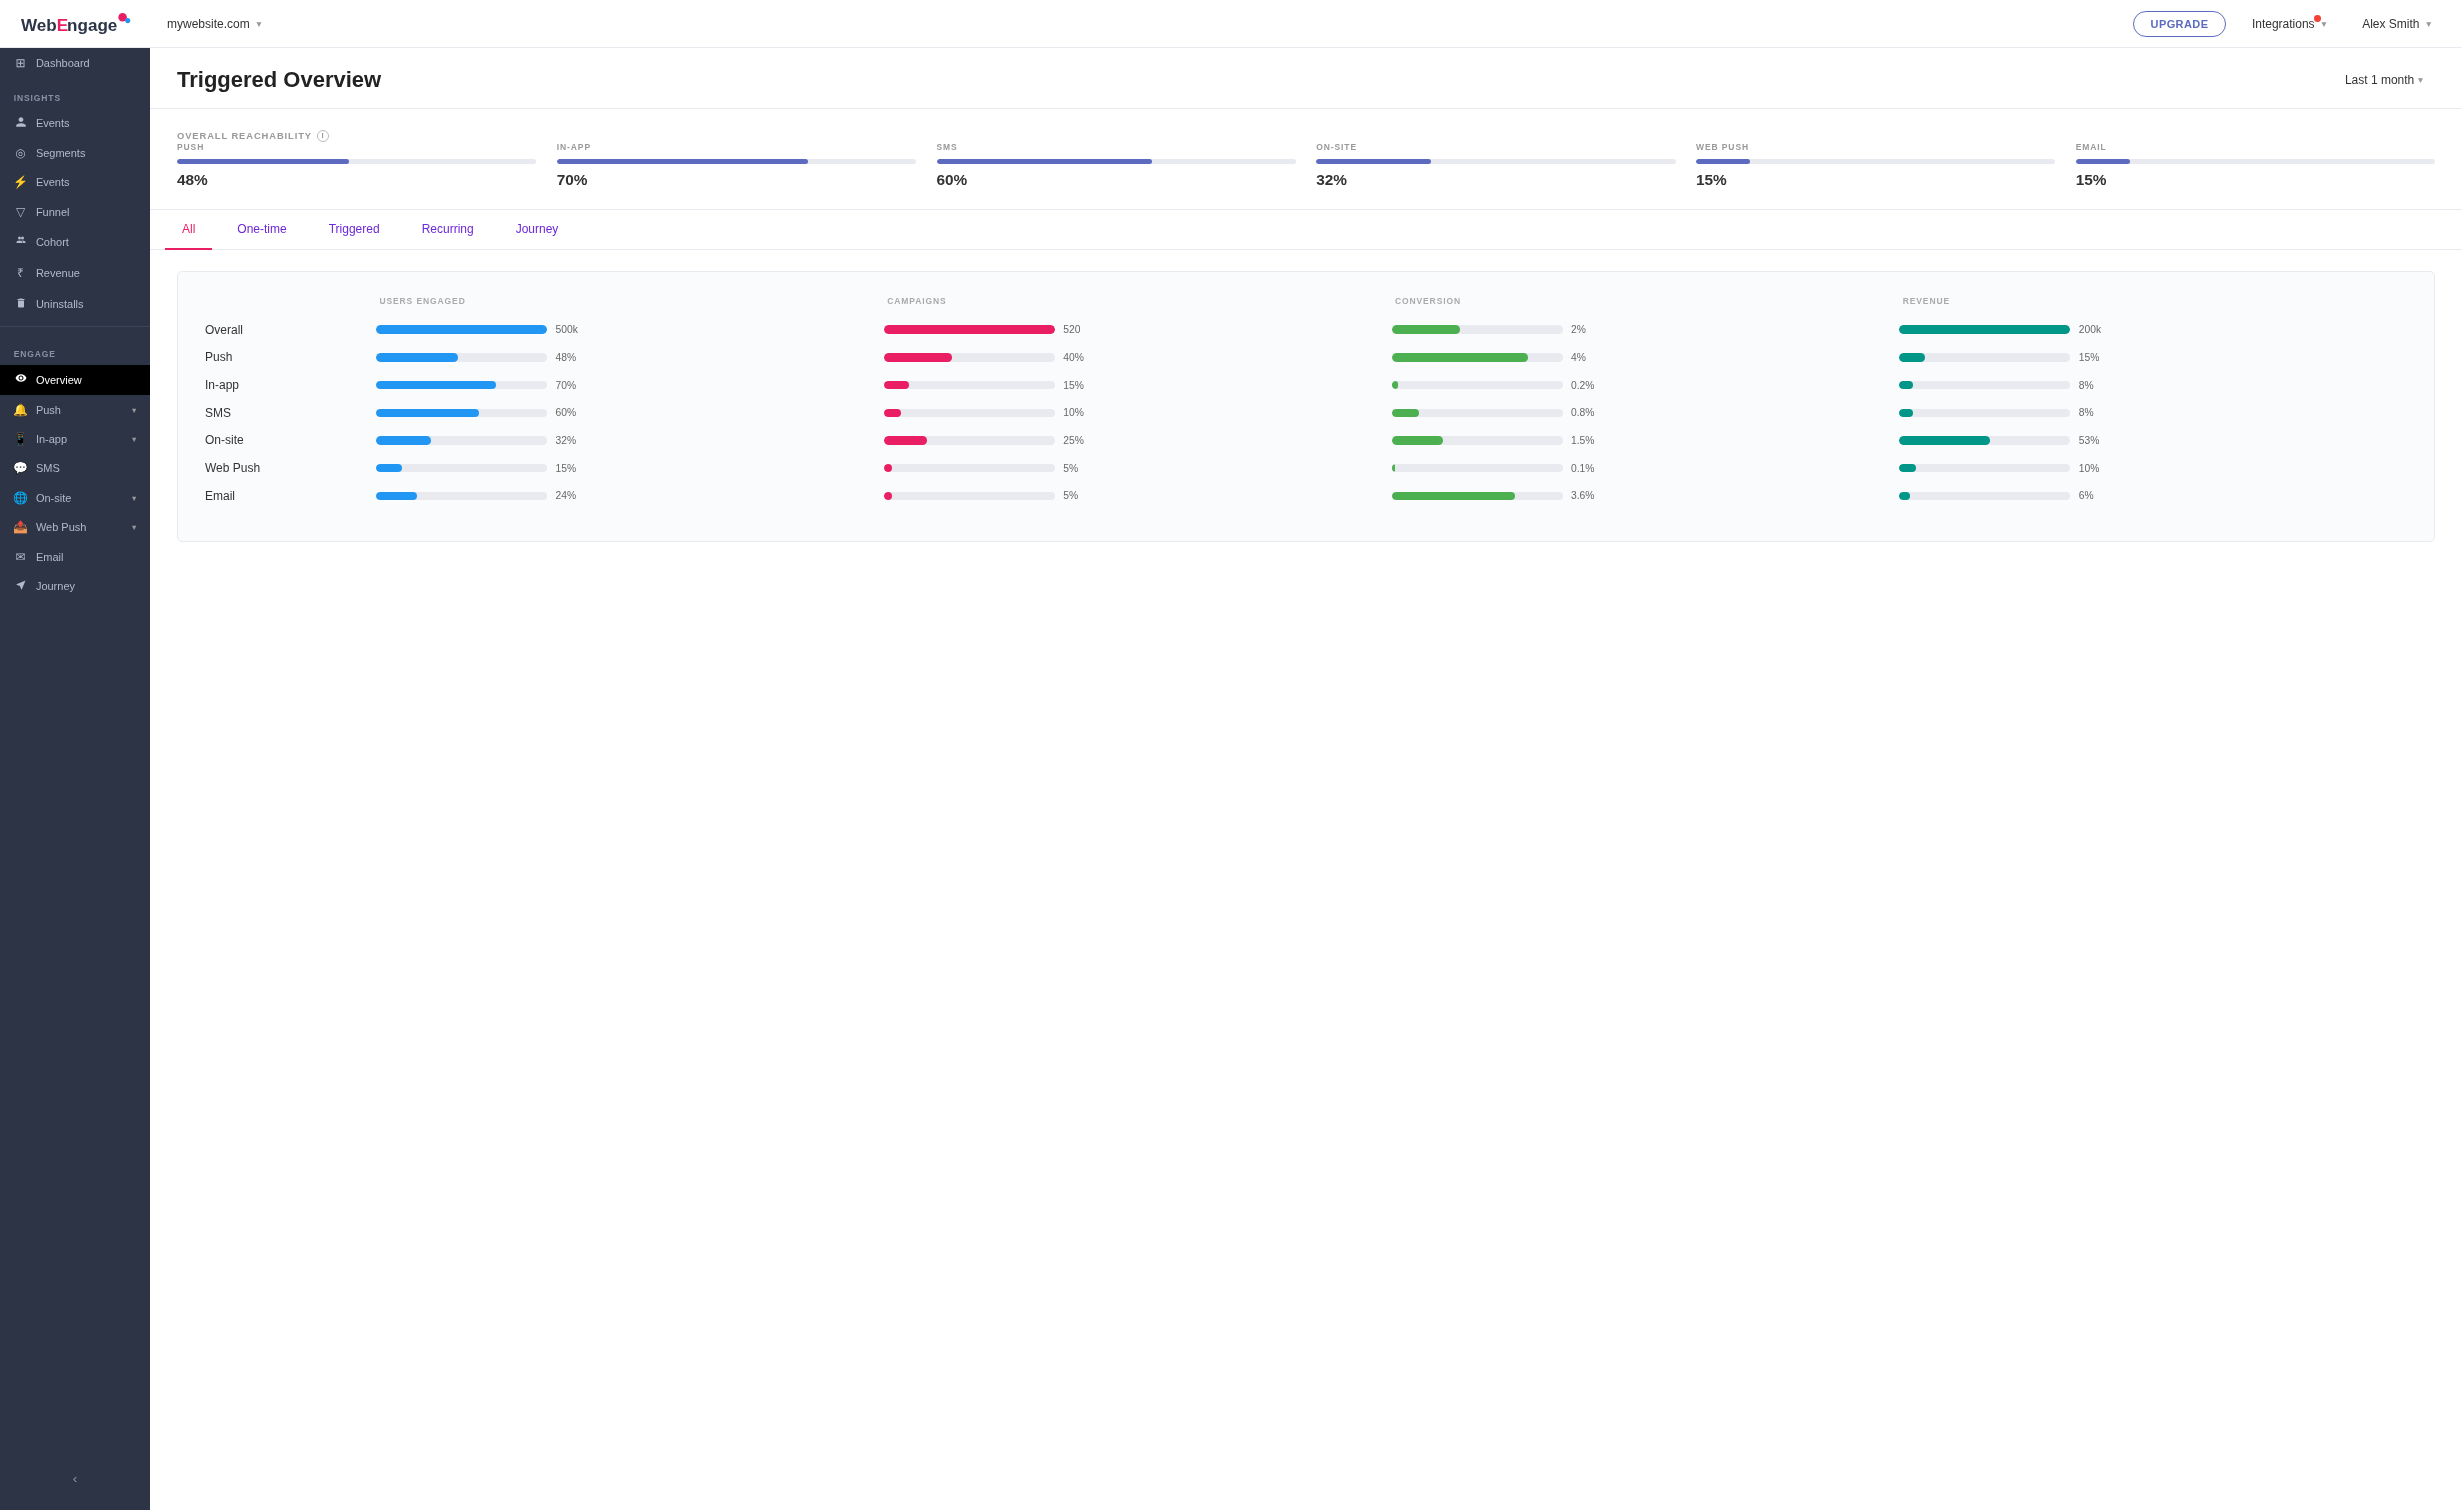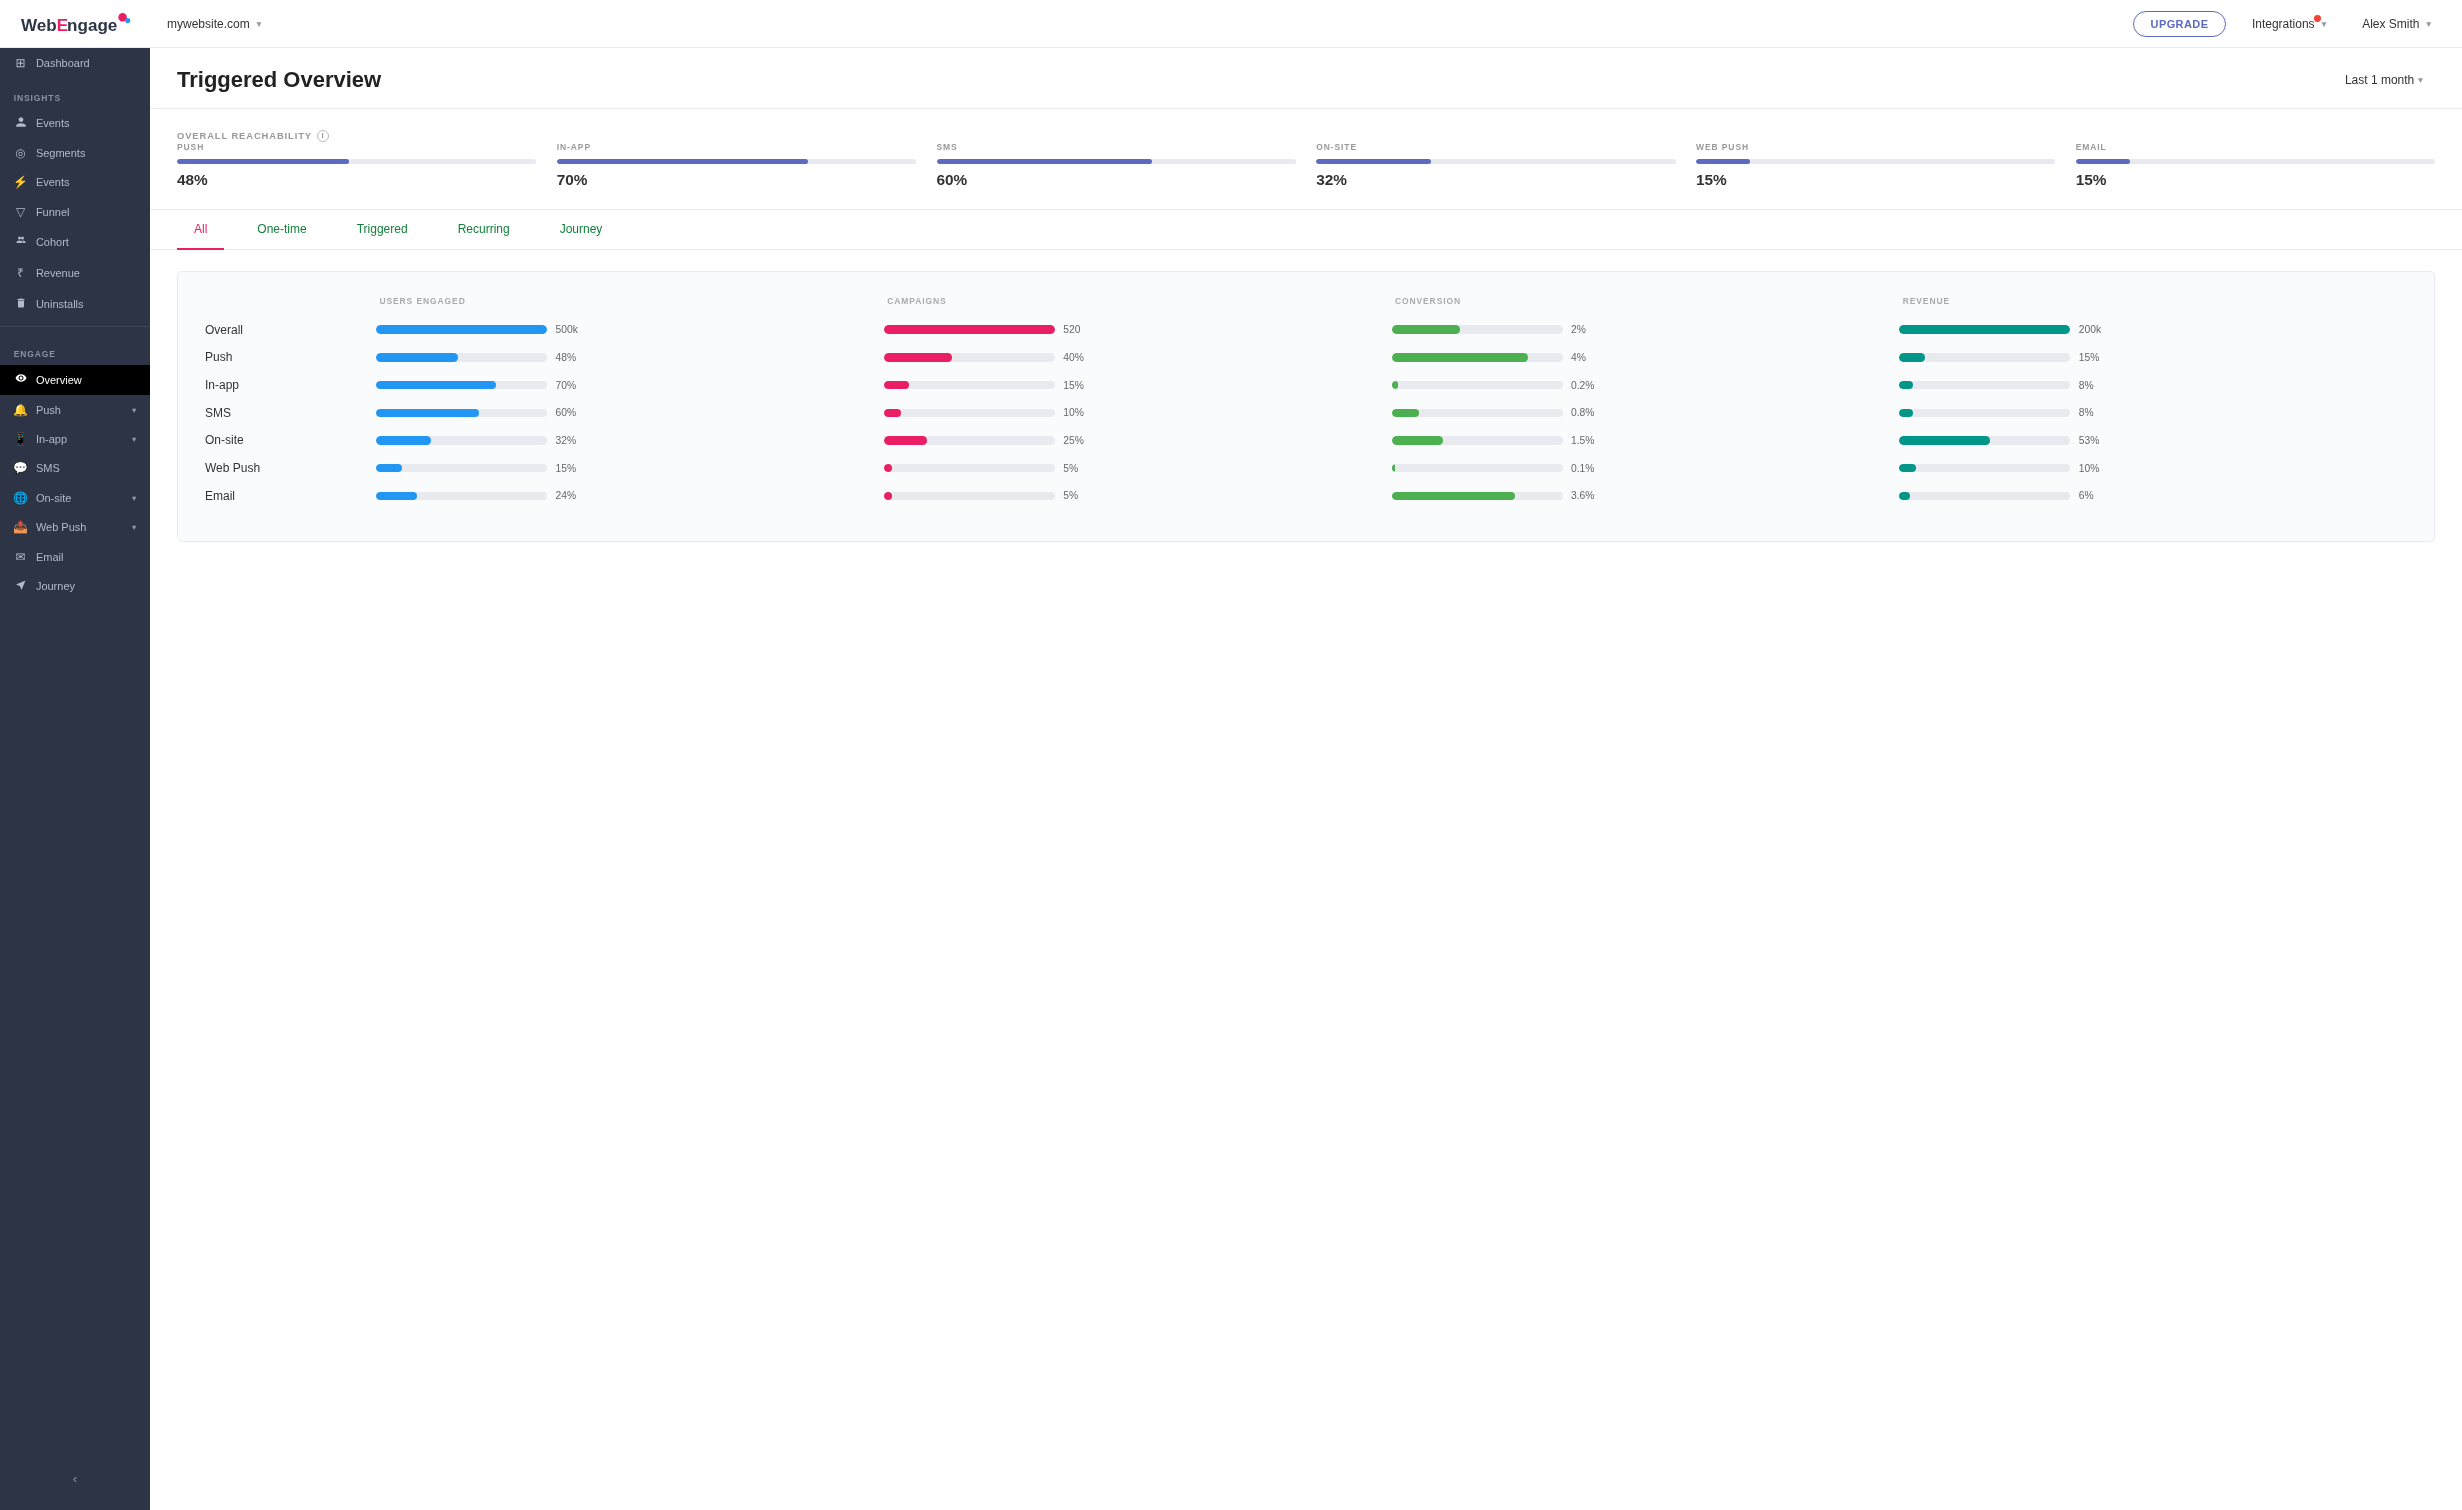--- a/index.html
+++ b/index.html
@@ -93,25 +93,25 @@
     .reachability-total { font-size: 27px; font-weight: 700; color: #222; margin: 6.8px 0 15.4px; }
     .channels-grid { display: grid; grid-template-columns: repeat(6, 1fr); gap: 20.5px; }
     .channel-item {}
     .channel-name { font-size: 8.5px; font-weight: 600; color: #999; letter-spacing: 0.9px; text-transform: uppercase; margin-bottom: 6.8px; }
     .channel-bar-track { background: #e8eaf0; border-radius: 2.6px; height: 5.1px; margin-bottom: 6.8px; overflow: hidden; }
     .channel-bar-fill { height: 100%; border-radius: 2.6px; }
     .channel-pct { font-size: 15.4px; font-weight: 600; color: #333; }
 
     
     .tabs-row {
-      display: flex; align-items: flex-start; gap: 16px; padding: 0 27px;
+      display: flex; align-items: flex-start; gap: 8px; padding: 0 15px;
       border-bottom: 0.9px solid #e8eaf0; background: #fff;
     }
     .tab {
-      padding: 12px 17px; font-size: 12px; color: #15803d; cursor: pointer;
+      padding: 12px 17px; font-size: 12px; color: #6d28d9; cursor: pointer;
       border-bottom: 2.6px solid transparent; margin-bottom: -0.9px;
       transition: color 0.15s;
     }
     .tab.active { color: #e91e63; border-bottom-color: #e91e63; font-weight: 500; }
 
     
     .chart-section { padding: 20.5px 27px; }
     .chart-container { background: #fafbfc; border: 0.9px solid #e8eaf0; border-radius: 5.1px; padding: 24px 27px; }
     .chart-header { display: grid; grid-template-columns: 171px 1fr 1fr 1fr 1fr; gap: 0; margin-bottom: 17px; }
     .chart-col-label { font-size: 8.5px; font-weight: 600; color: #aaa; letter-spacing: 0.9px; text-transform: uppercase; padding-left: 3.4px; }

